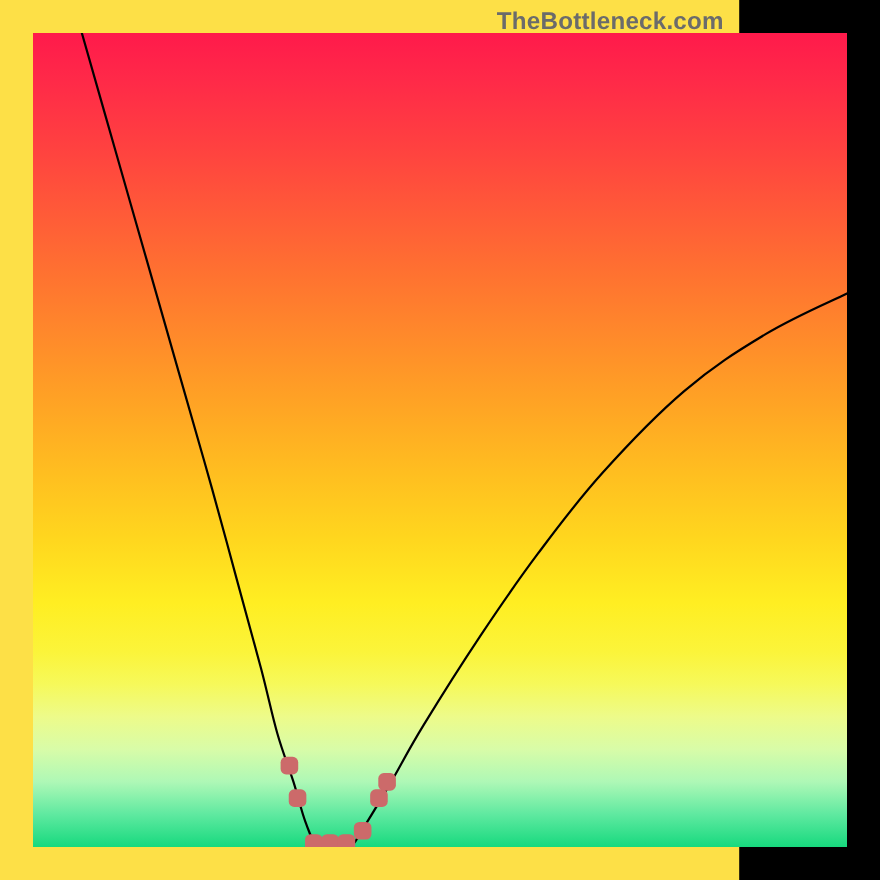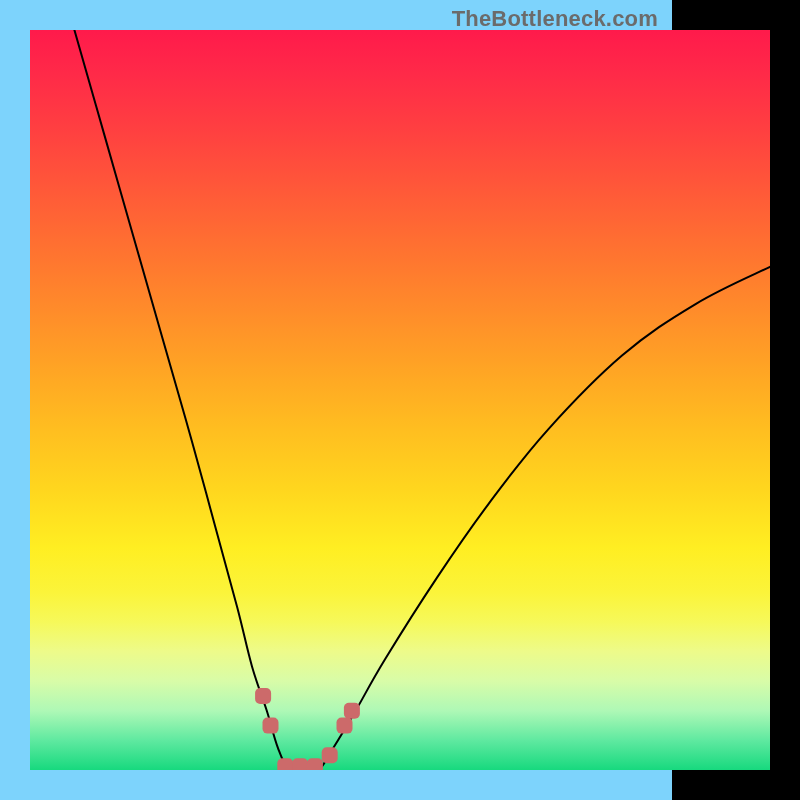--- a/index.html
+++ b/index.html
@@ -8,21 +8,21 @@
     width: 800px;
     height: 800px;
     overflow: hidden;
     background: #000;
     font-family: Arial, Helvetica, sans-serif;
   }
   .frame {
     position: relative;
     width: 672px;
     height: 800px;
-    background: #7dd3fc;
+    background: #fde047;
   }
   .watermark {
     position: absolute;
     top: 6px;
     right: 14px;
     color: #6b6b6b;
     font-size: 22px;
     font-weight: 600;
     letter-spacing: 0.2px;
     z-index: 10;

